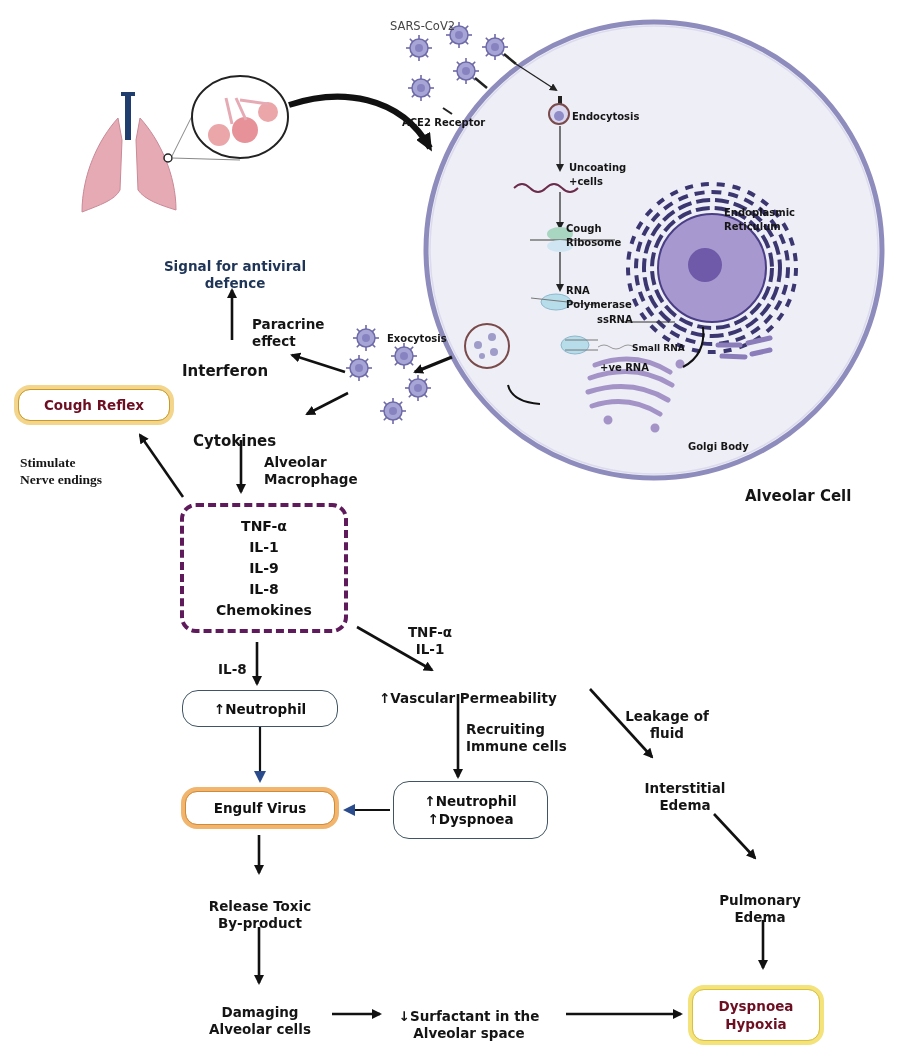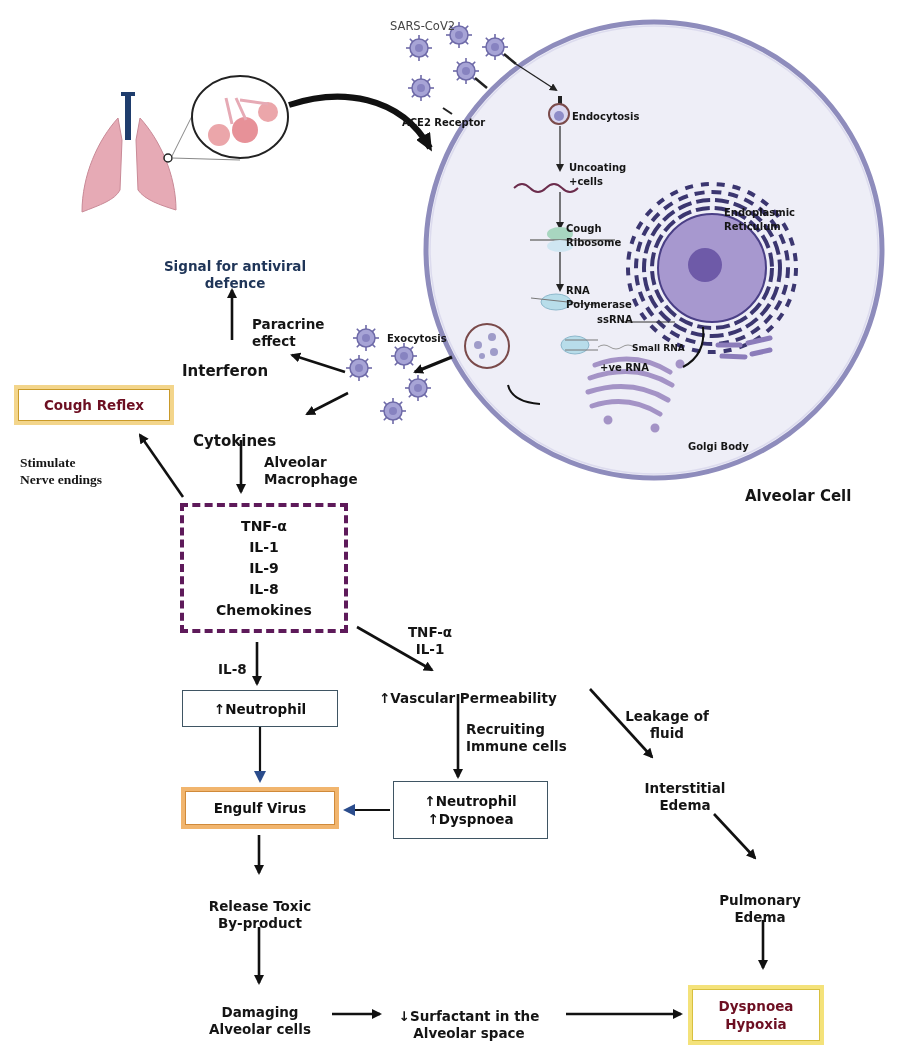--- a/index.html
+++ b/index.html
@@ -9,21 +9,21 @@
   .lbl { position: absolute; font-weight: bold; font-size: 13.5px; line-height: 17px;
          color: #151515; white-space: nowrap; margin-top: 16px; }
   .lbl.c { text-align: center; }
   .lbl.sm { font-size: 10px; line-height: 14px; }
   .lbl.xs { font-size: 9px; font-weight: bold; }
   .lbl.lg { font-size: 15px; line-height: 19px; }
   .lbl.navy { color: #1f3558; }
   .lbl.normal { font-weight: normal; color: #444; font-size: 11.5px; }
   .box { position: absolute; display: flex; align-items: center; justify-content: center;
          flex-direction: column; font-weight: bold; font-size: 13.5px; line-height: 18px;
-         box-sizing: border-box; background: #fff; text-align: center; }
+         box-sizing: border-box; background: #fff; text-align: center; border-radius: 16px; }
   .box.plain { border: 1.5px solid #3f5563; }
   .box.orange { border: 5px solid #f1b56e; outline: 1px solid #d08a3a; outline-offset: -5px; }
   .box.yellow { border: 5px solid #f4e27a; outline: 1px solid #d8c040; outline-offset: -5px; }
   .box.gold { border: 5px solid #f3d58b; outline: 1px solid #c99a2a; outline-offset: -5px; }
   .box.dashed { border: 4px dashed #5e1a5a; line-height: 21px; font-size: 14px; }
   .maroon { color: #6d0f22; }
 </style>
 </head>
 <body>
 

